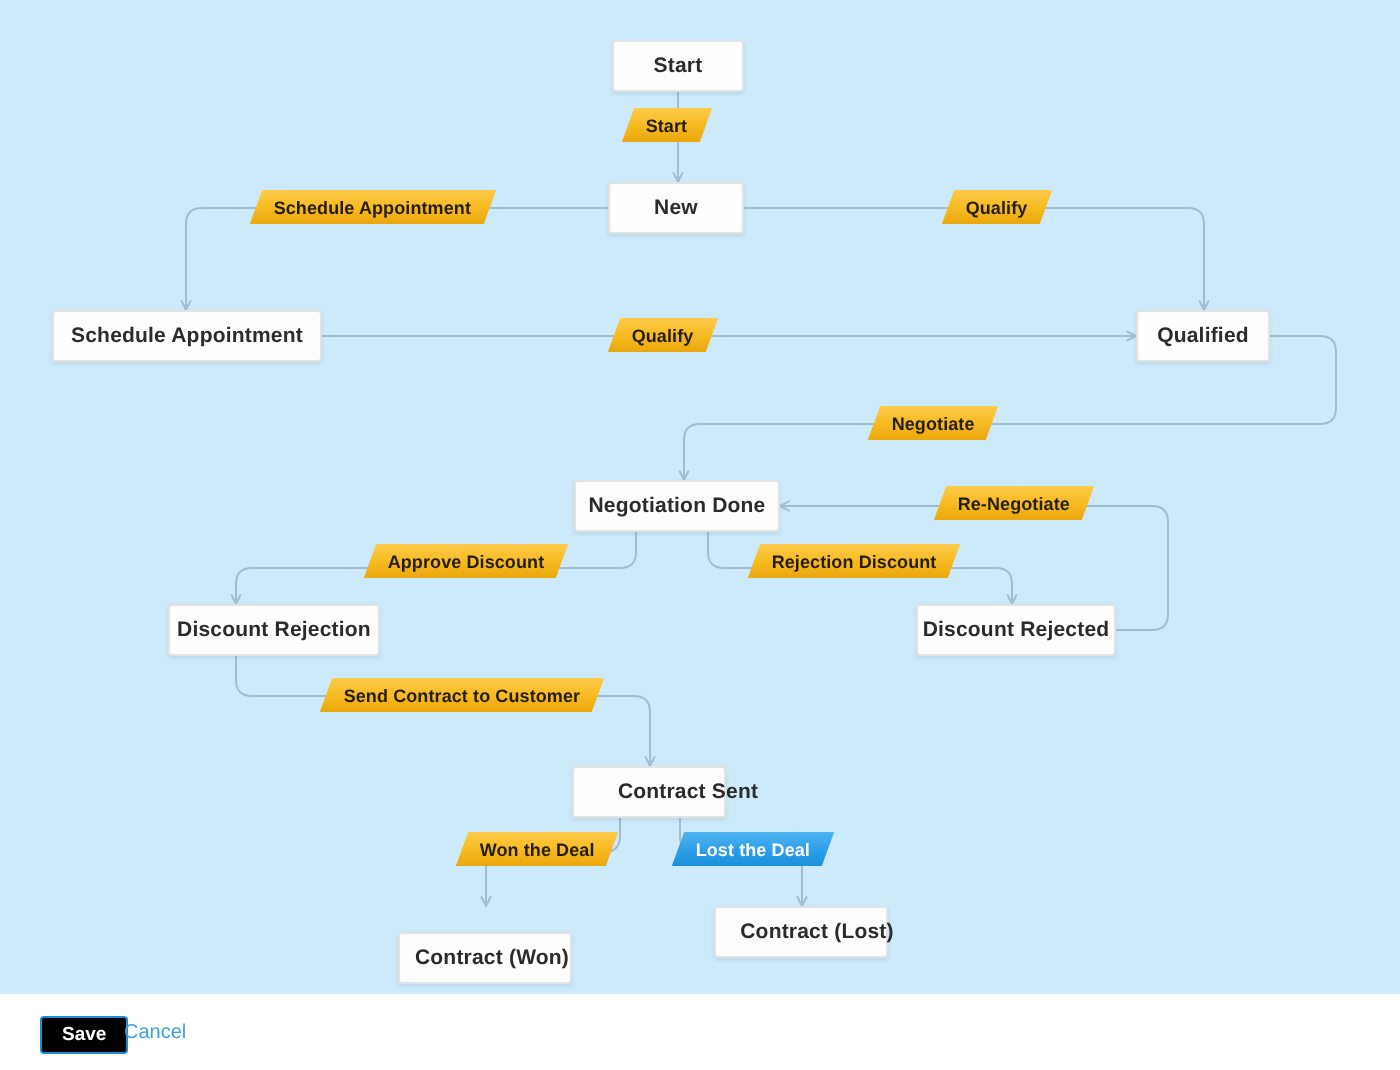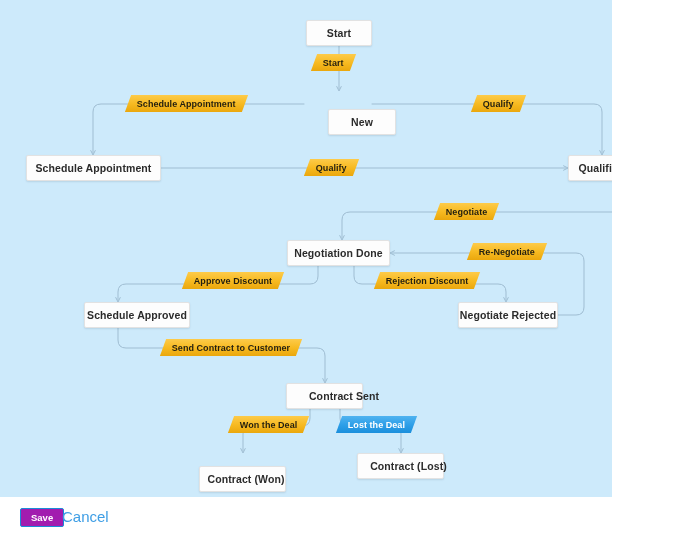--- a/index.html
+++ b/index.html
@@ -16,21 +16,21 @@
   #app {
     position: relative;
     width: 700px;
     height: 535px;
     background: #ffffff;
   }
   #canvas {
     position: absolute;
     left: 0;
     top: 0;
-    width: 612px;
+    width: 700px;
     height: 497px;
     background: #cdeaFB;
     overflow: hidden;
   }
   svg.wires {
     position: absolute;
     left: 0;
     top: 0;
     width: 700px;
     height: 497px;
@@ -85,37 +85,37 @@
     width: 700px;
     height: 38px;
     background: #ffffff;
   }
   .btn-save {
     position: absolute;
     left: 20px;
     top: 11px;
     height: 17px;
     padding: 0 10px;
-    background: #a21caf;
+    background: #000000;
     border: 1px solid #1b8ad8;
     border-radius: 2px;
     color: #ffffff;
     font-size: 9.5px;
     font-weight: bold;
     line-height: 17px;
     cursor: pointer;
   }
   .btn-cancel {
     position: absolute;
     left: 62px;
     top: 11px;
     height: 17px;
     line-height: 17px;
     color: #3e9ee5;
-    font-size: 15px;
+    font-size: 10px;
     cursor: pointer;
   }
 </style>
 </head>
 <body>
 
 <div id="app">
 
   <div id="canvas">
 
@@ -147,37 +147,37 @@
 
         <path d="M310,409 L310,418 Q310,426 302,426 L251,426 Q243,426 243,434 L243,451" marker-end="url(#arrow)"></path>
 
         <path d="M340,409 L340,418 Q340,426 348,426 L393,426 Q401,426 401,434 L401,451" marker-end="url(#arrow)"></path>
       </g>
     </svg>
 
     <div class="node" style="left:306px;top:20px;width:66px;height:26px;">
       <span>Start</span>
     </div>
-    <div class="node" style="left:304px;top:109px;width:68px;height:26px;margin-left:24px;">
+    <div class="node" style="left:304px;top:91px;width:68px;height:26px;">
       <span>New</span>
     </div>
     <div class="node" style="left:26px;top:155px;width:135px;height:26px;">
       <span>Schedule Appointment</span>
     </div>
     <div class="node" style="left:568px;top:155px;width:67px;height:26px;text-align:right;">
       <span>Qualified</span>
     </div>
     <div class="node" style="left:287px;top:240px;width:103px;height:26px;text-align:center;">
       <span>Negotiation Done</span>
     </div>
     <div class="node" style="left:84px;top:302px;width:106px;height:26px;">
-      <span>Schedule Approved</span>
+      <span>Discount Rejection</span>
     </div>
     <div class="node" style="left:458px;top:302px;width:100px;height:26px;">
-      <span>Negotiate Rejected</span>
+      <span>Discount Rejected</span>
     </div>
     <div class="node" style="left:286px;top:383px;width:77px;height:26px;padding-left:39px;">
       <span>Contract Sent</span>
     </div>
     <div class="node" style="left:199px;top:466px;width:87px;height:26px;padding-left:7px;">
       <span>Contract (Won)</span>
     </div>
     <div class="node" style="left:357px;top:453px;width:87px;height:26px;padding-left:16px;">
       <span>Contract (Lost)</span>
     </div>

